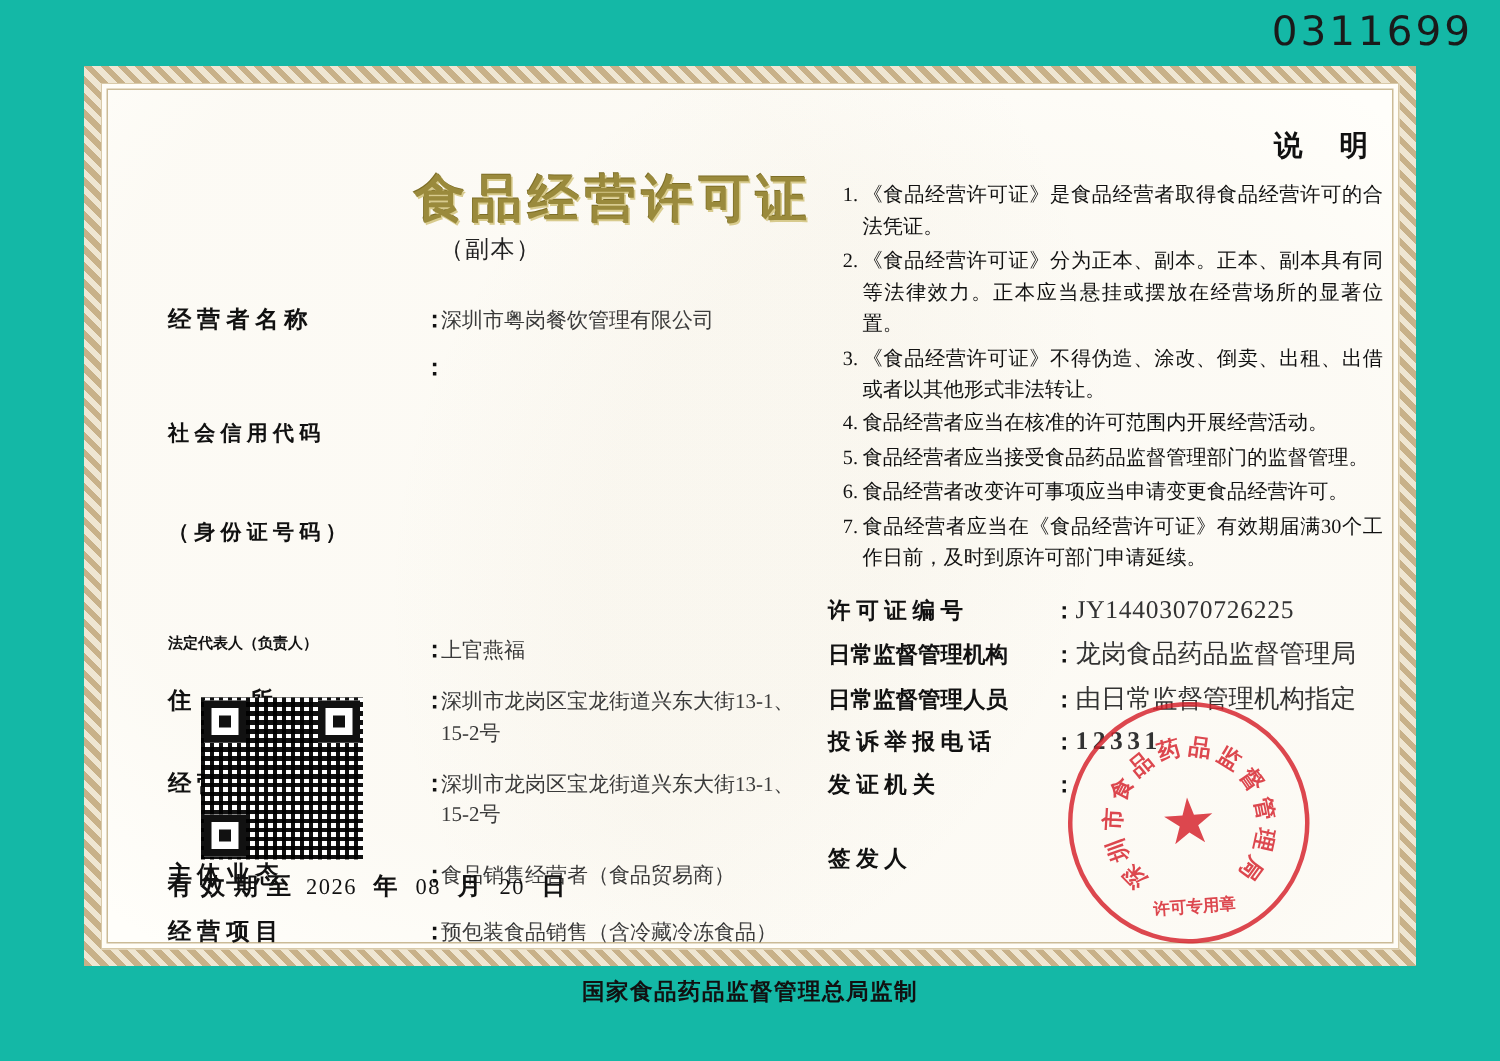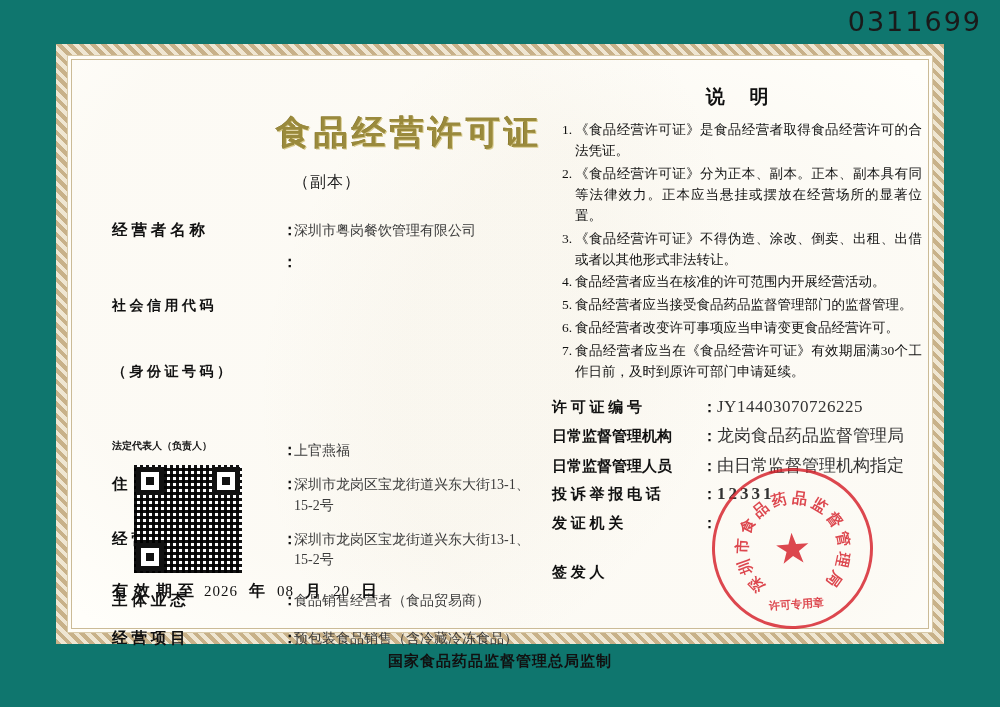--- a/index.html
+++ b/index.html
@@ -11,21 +11,21 @@
     width: 1000px;
     height: 707px;
     position: relative;
     font-family: "Liberation Serif", serif;
     color: #111;
     overflow: hidden;
   }
   #page {
     position: absolute;
     inset: 0;
-    background: #0f766e;
+    background: #14b8a6;
     text-decoration: underline;
   }
   
   #serial {
     position: absolute;
     top: 6px;
     right: 18px;
     font-family: "DejaVu Sans", sans-serif;
     font-size: 27px;
     letter-spacing: 2px;
@@ -83,21 +83,21 @@
     letter-spacing: 4px;
     color: #9a8a3c;
     text-shadow: 1px 1px 0 #d8cb8e, -0.5px -0.5px 0 #7d6e27;
     text-align: right;
     margin-top: 20px;
     white-space: nowrap;
   }
   #subtitle {
     text-align: center;
     font-size: 16px;
-    margin-top: 16px;
+    margin-top: 0;
     letter-spacing: 1px;
     color: #222;
   }
 
   
   .field {
     display: flex;
     align-items: flex-start;
     margin-top: 12px;
     font-size: 15.5px;
@@ -128,21 +128,21 @@
     font-weight: bold;
   }
   .sub-lbl {
     font-size: 14px;
     font-weight: bold;
     display: block;
   }
 
   
   #notice-title {
-    text-align: center;
+    text-align: right;
     font-size: 19px;
     font-weight: bold;
     letter-spacing: 10px;
     padding-left: 10px;
     margin-bottom: 10px;
   }
   .notice-item {
     display: flex;
     font-size: 13.5px;
     line-height: 1.55;

